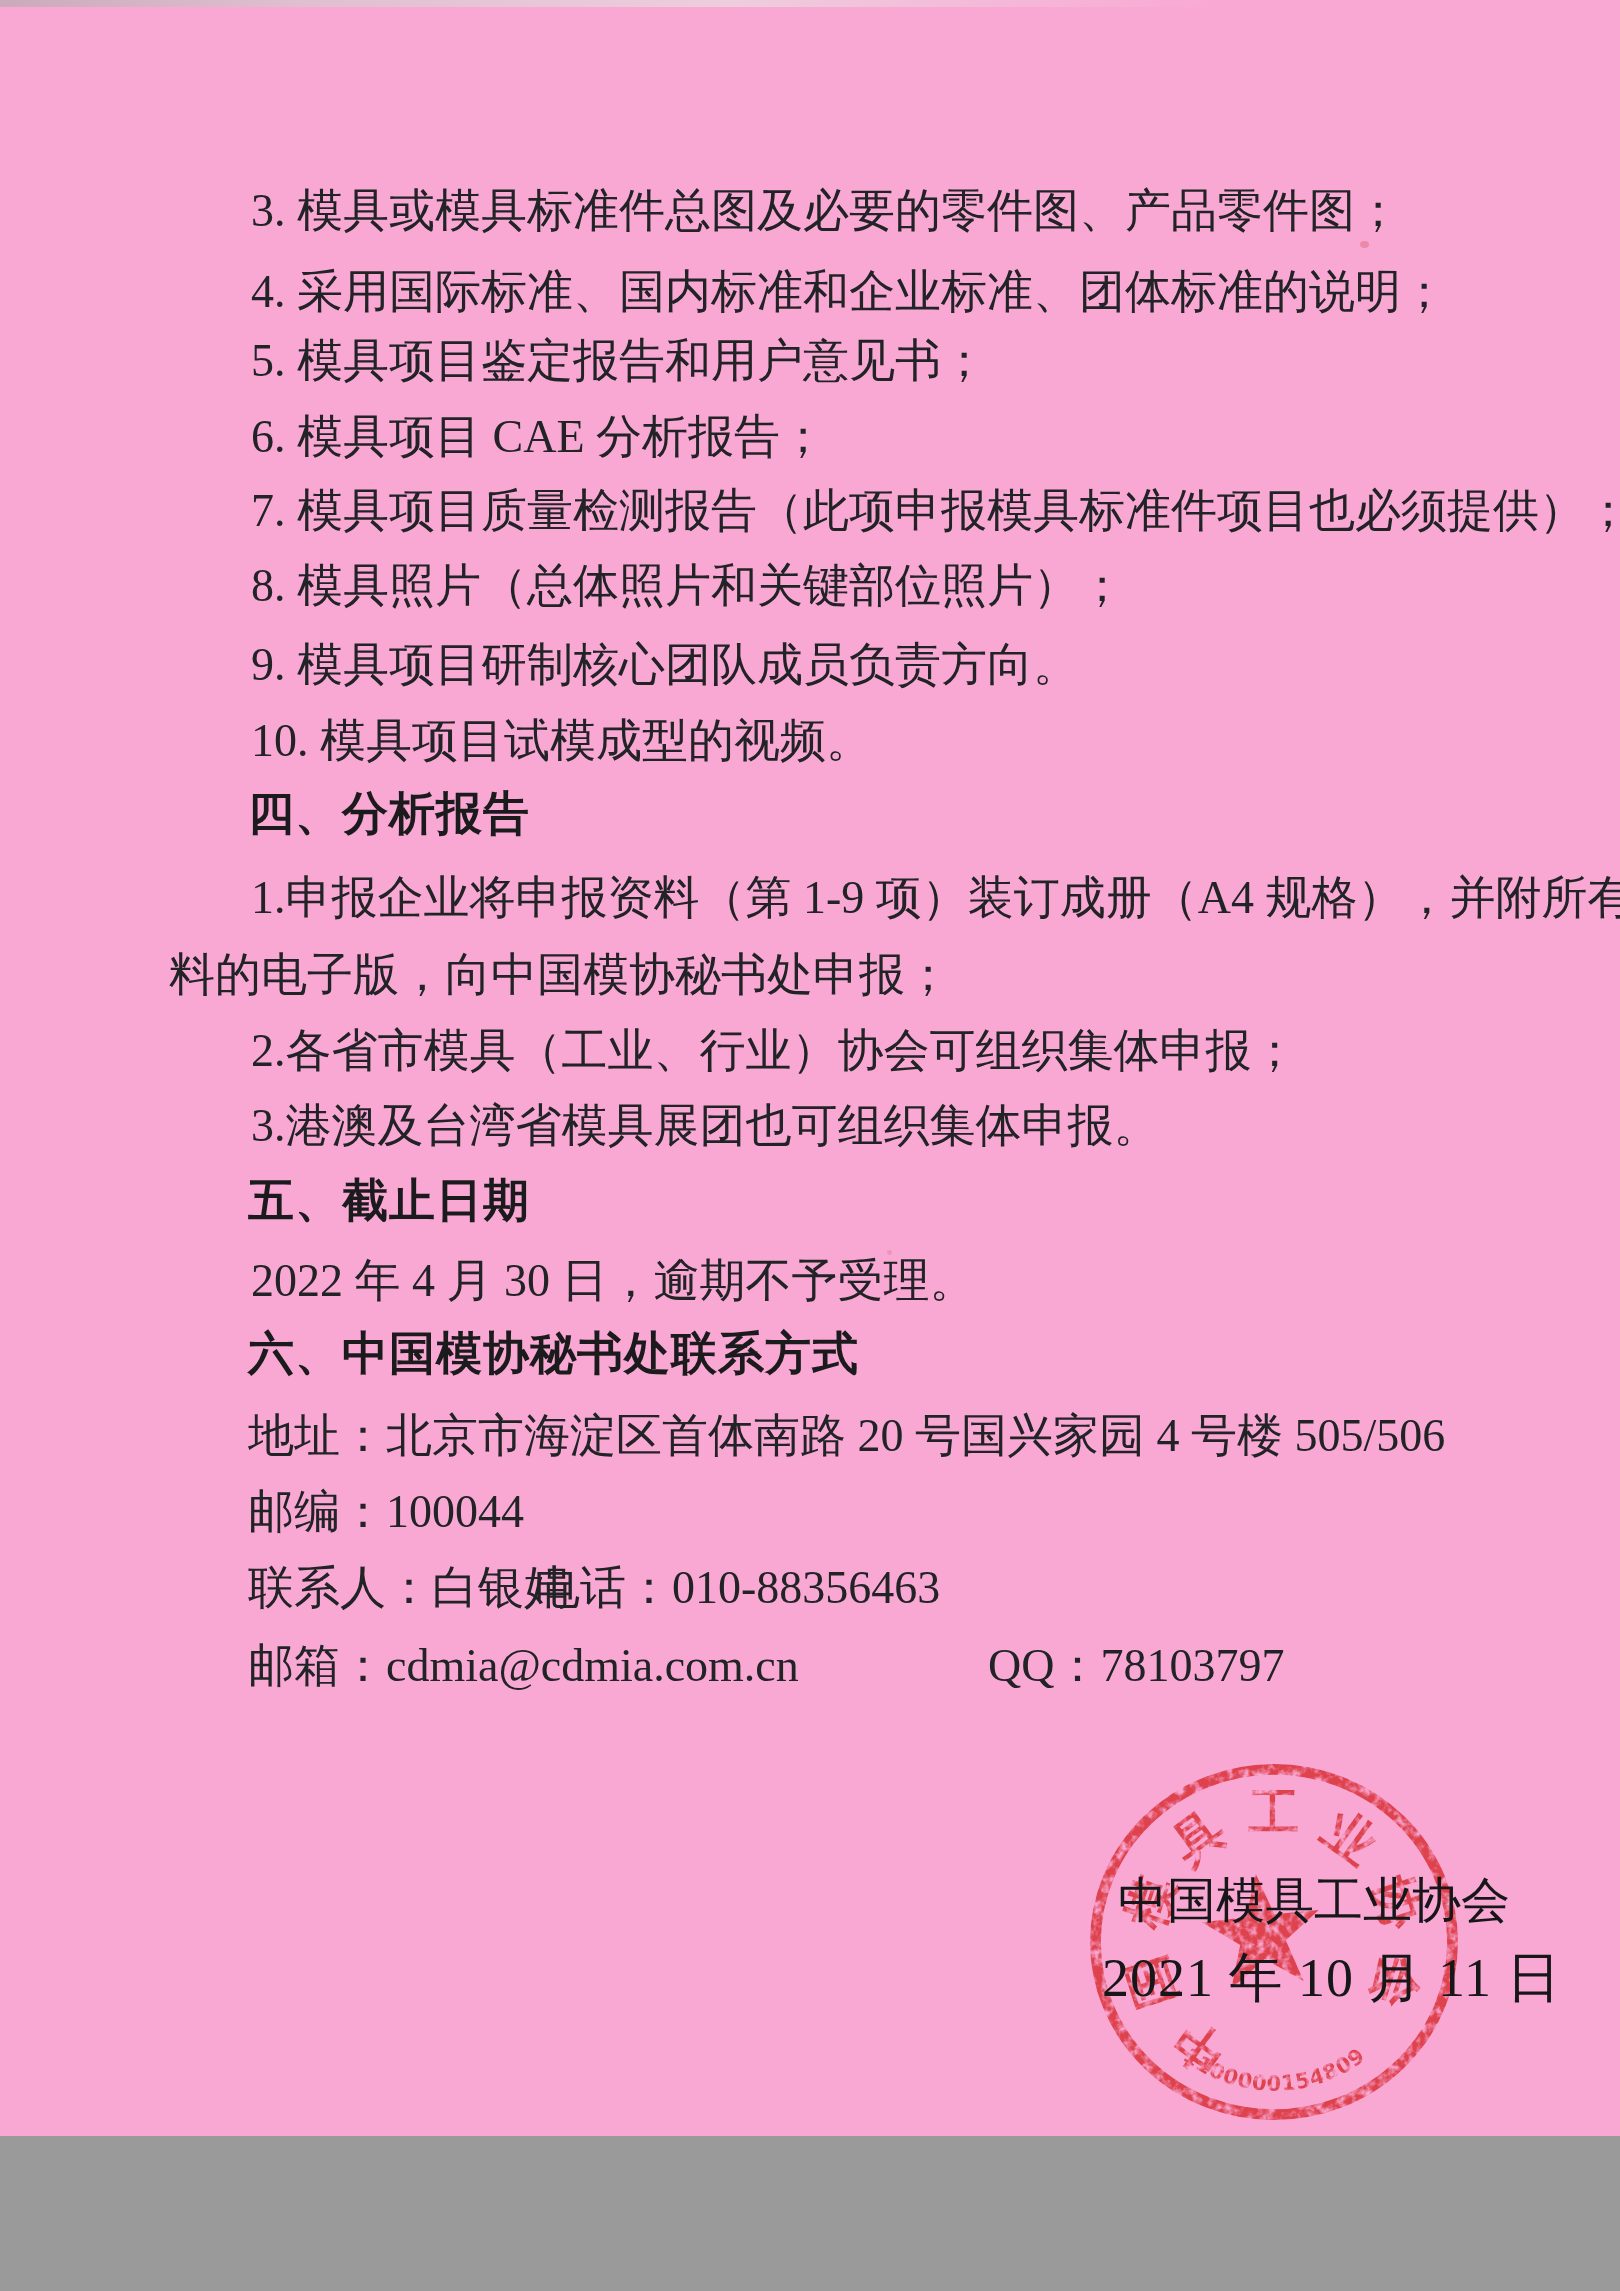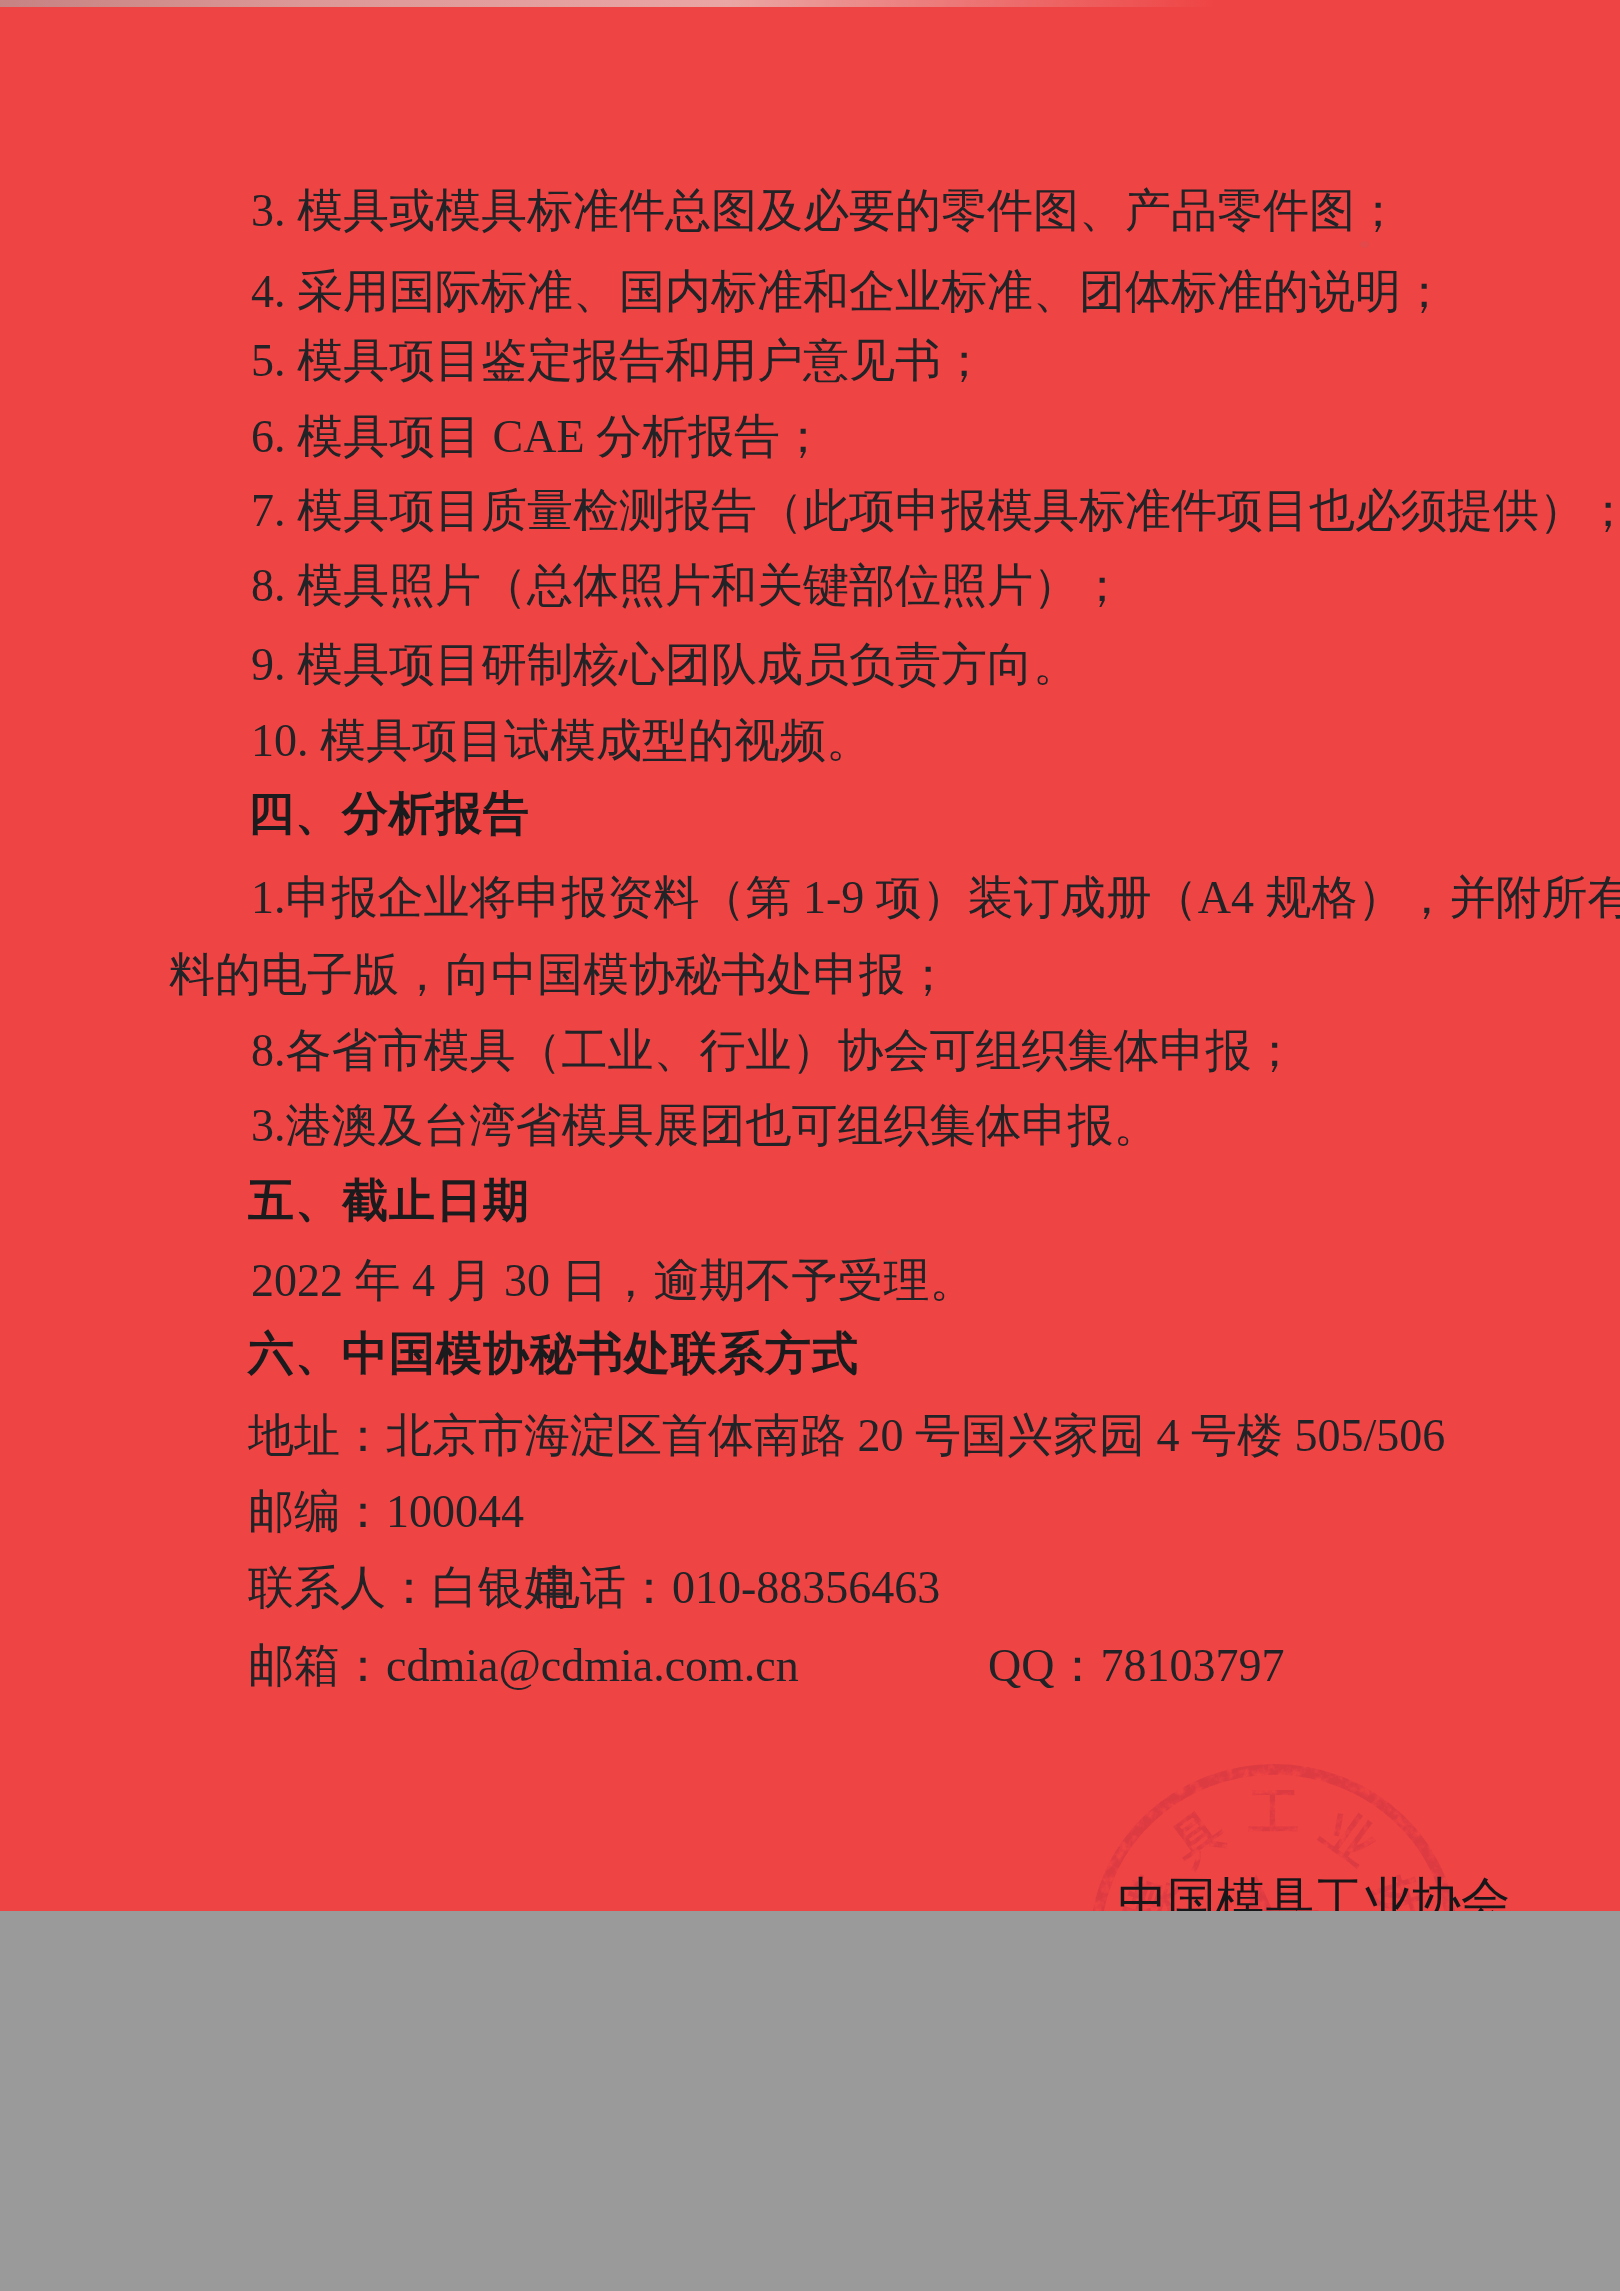--- a/index.html
+++ b/index.html
@@ -1,19 +1,19 @@
 <!DOCTYPE html>
 <html><head>
 <meta charset="utf-8">
 <style>
   html,body{margin:0;padding:0;background:#9a9a9a;}
   .page{
     position:relative;
-    width:1620px;height:1911px;
-    background:#ef4444;
+    width:1620px;height:2136px;
+    background:#f9a8d4;
     overflow:hidden;
     font-family:"Liberation Serif","DejaVu Serif",serif;
     color:#222326;
     text-decoration:underline;
   }
   .scan-edge{
     position:absolute;top:0;left:0;width:1215px;height:6.9px;
     background:linear-gradient(90deg,#ababab,#cfcfcd 25%,#e6e6e3 60%,rgba(230,230,227,0));
     opacity:.6;
   }
@@ -56,21 +56,21 @@
       <div class="line" style="top: 261px;"><span class="seg" style="left: 251px;">4. 采用国际标准、国内标准和企业标准、团体标准的说明；</span></div>
       <div class="line" style="top: 330px;"><span class="seg" style="left: 251px;">5. 模具项目鉴定报告和用户意见书；</span></div>
       <div class="line" style="top: 406px;"><span class="seg" style="left: 251px;">6. 模具项目 CAE 分析报告；</span></div>
       <div class="line" style="top: 480px;"><span class="seg" style="left: 251px;">7. 模具项目质量检测报告（此项申报模具标准件项目也必须提供）；</span></div>
       <div class="line" style="top: 555px;"><span class="seg" style="left: 251px;">8. 模具照片（总体照片和关键部位照片）；</span></div>
       <div class="line" style="top: 634px;"><span class="seg" style="left: 251px;">9. 模具项目研制核心团队成员负责方向。</span></div>
       <div class="line" style="top: 710px;"><span class="seg" style="left: 251px;">10. 模具项目试模成型的视频。</span></div>
       <div class="line bold" style="top: 783px;"><span class="seg" style="left: 248px;">四、分析报告</span></div>
       <div class="line" style="top: 867px;"><span class="seg" style="left: 251px;">1.申报企业将申报资料（第 1-9 项）装订成册（A4 规格），并附所有材</span></div>
       <div class="line" style="top: 944px;"><span class="seg" style="left: 169px;">料的电子版，向中国模协秘书处申报；</span></div>
-      <div class="line" style="top: 1020px;"><span class="seg" style="left: 251px;">8.各省市模具（工业、行业）协会可组织集体申报；</span></div>
+      <div class="line" style="top: 1020px;"><span class="seg" style="left: 251px;">2.各省市模具（工业、行业）协会可组织集体申报；</span></div>
       <div class="line" style="top: 1095px;"><span class="seg" style="left: 251px;">3.港澳及台湾省模具展团也可组织集体申报。</span></div>
       <div class="line bold" style="top: 1170px;"><span class="seg" style="left: 248px;">五、截止日期</span></div>
       <div class="line" style="top: 1250px;"><span class="seg" style="left: 251px;">2022 年 4 月 30 日，逾期不予受理。</span></div>
       <div class="line bold" style="top: 1323px;"><span class="seg" style="left: 248px;">六、中国模协秘书处联系方式</span></div>
       <div class="line" style="top: 1405px;"><span class="seg" style="left: 248px;">地址：北京市海淀区首体南路 20 号国兴家园 4 号楼 505/506</span></div>
       <div class="line" style="top: 1481px;"><span class="seg" style="left: 248px;">邮编：100044</span></div>
       <div class="line" style="top: 1557px; text-align: center;"><span class="seg" style="left: 248px;">联系人：白银娟</span><span class="seg" style="left: 534px;">电话：010-88356463</span></div>
       <div class="line" style="top: 1635px;"><span class="seg" style="left: 248px;">邮箱：cdmia@cdmia.com.cn</span><span class="seg" style="left: 988px;">QQ：78103797</span></div>
     </div>
 

